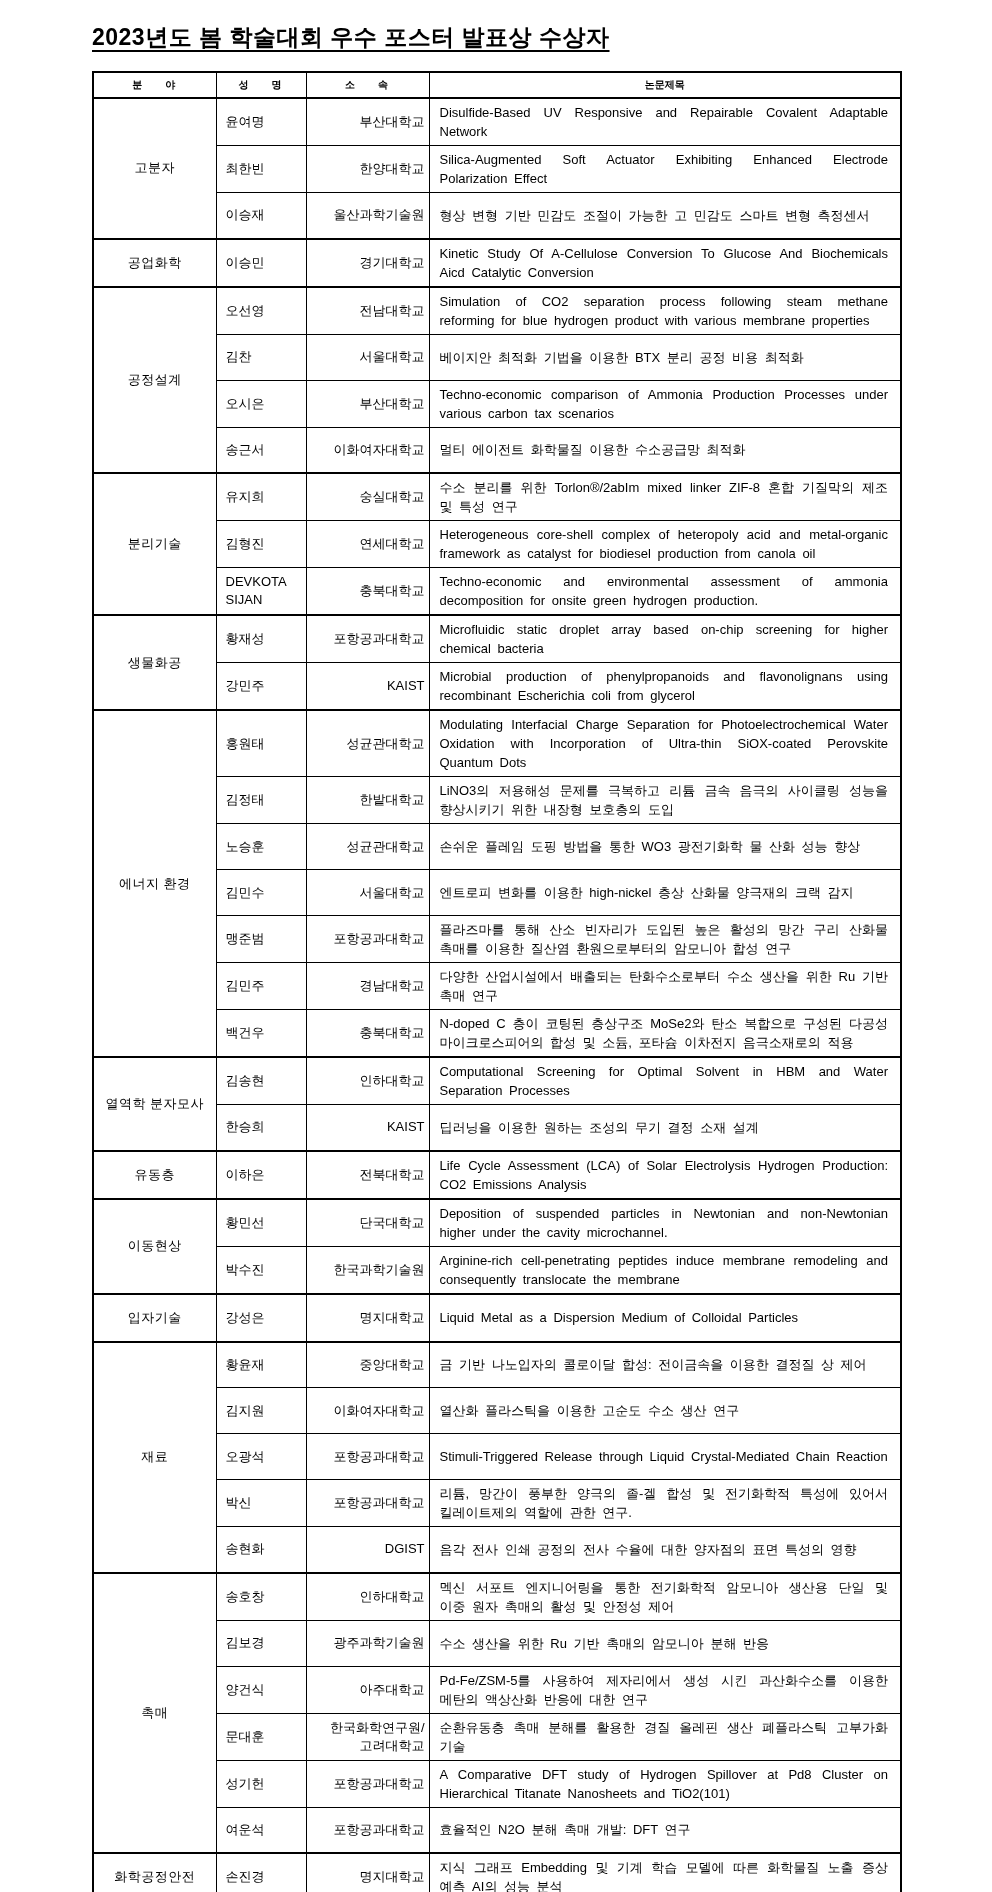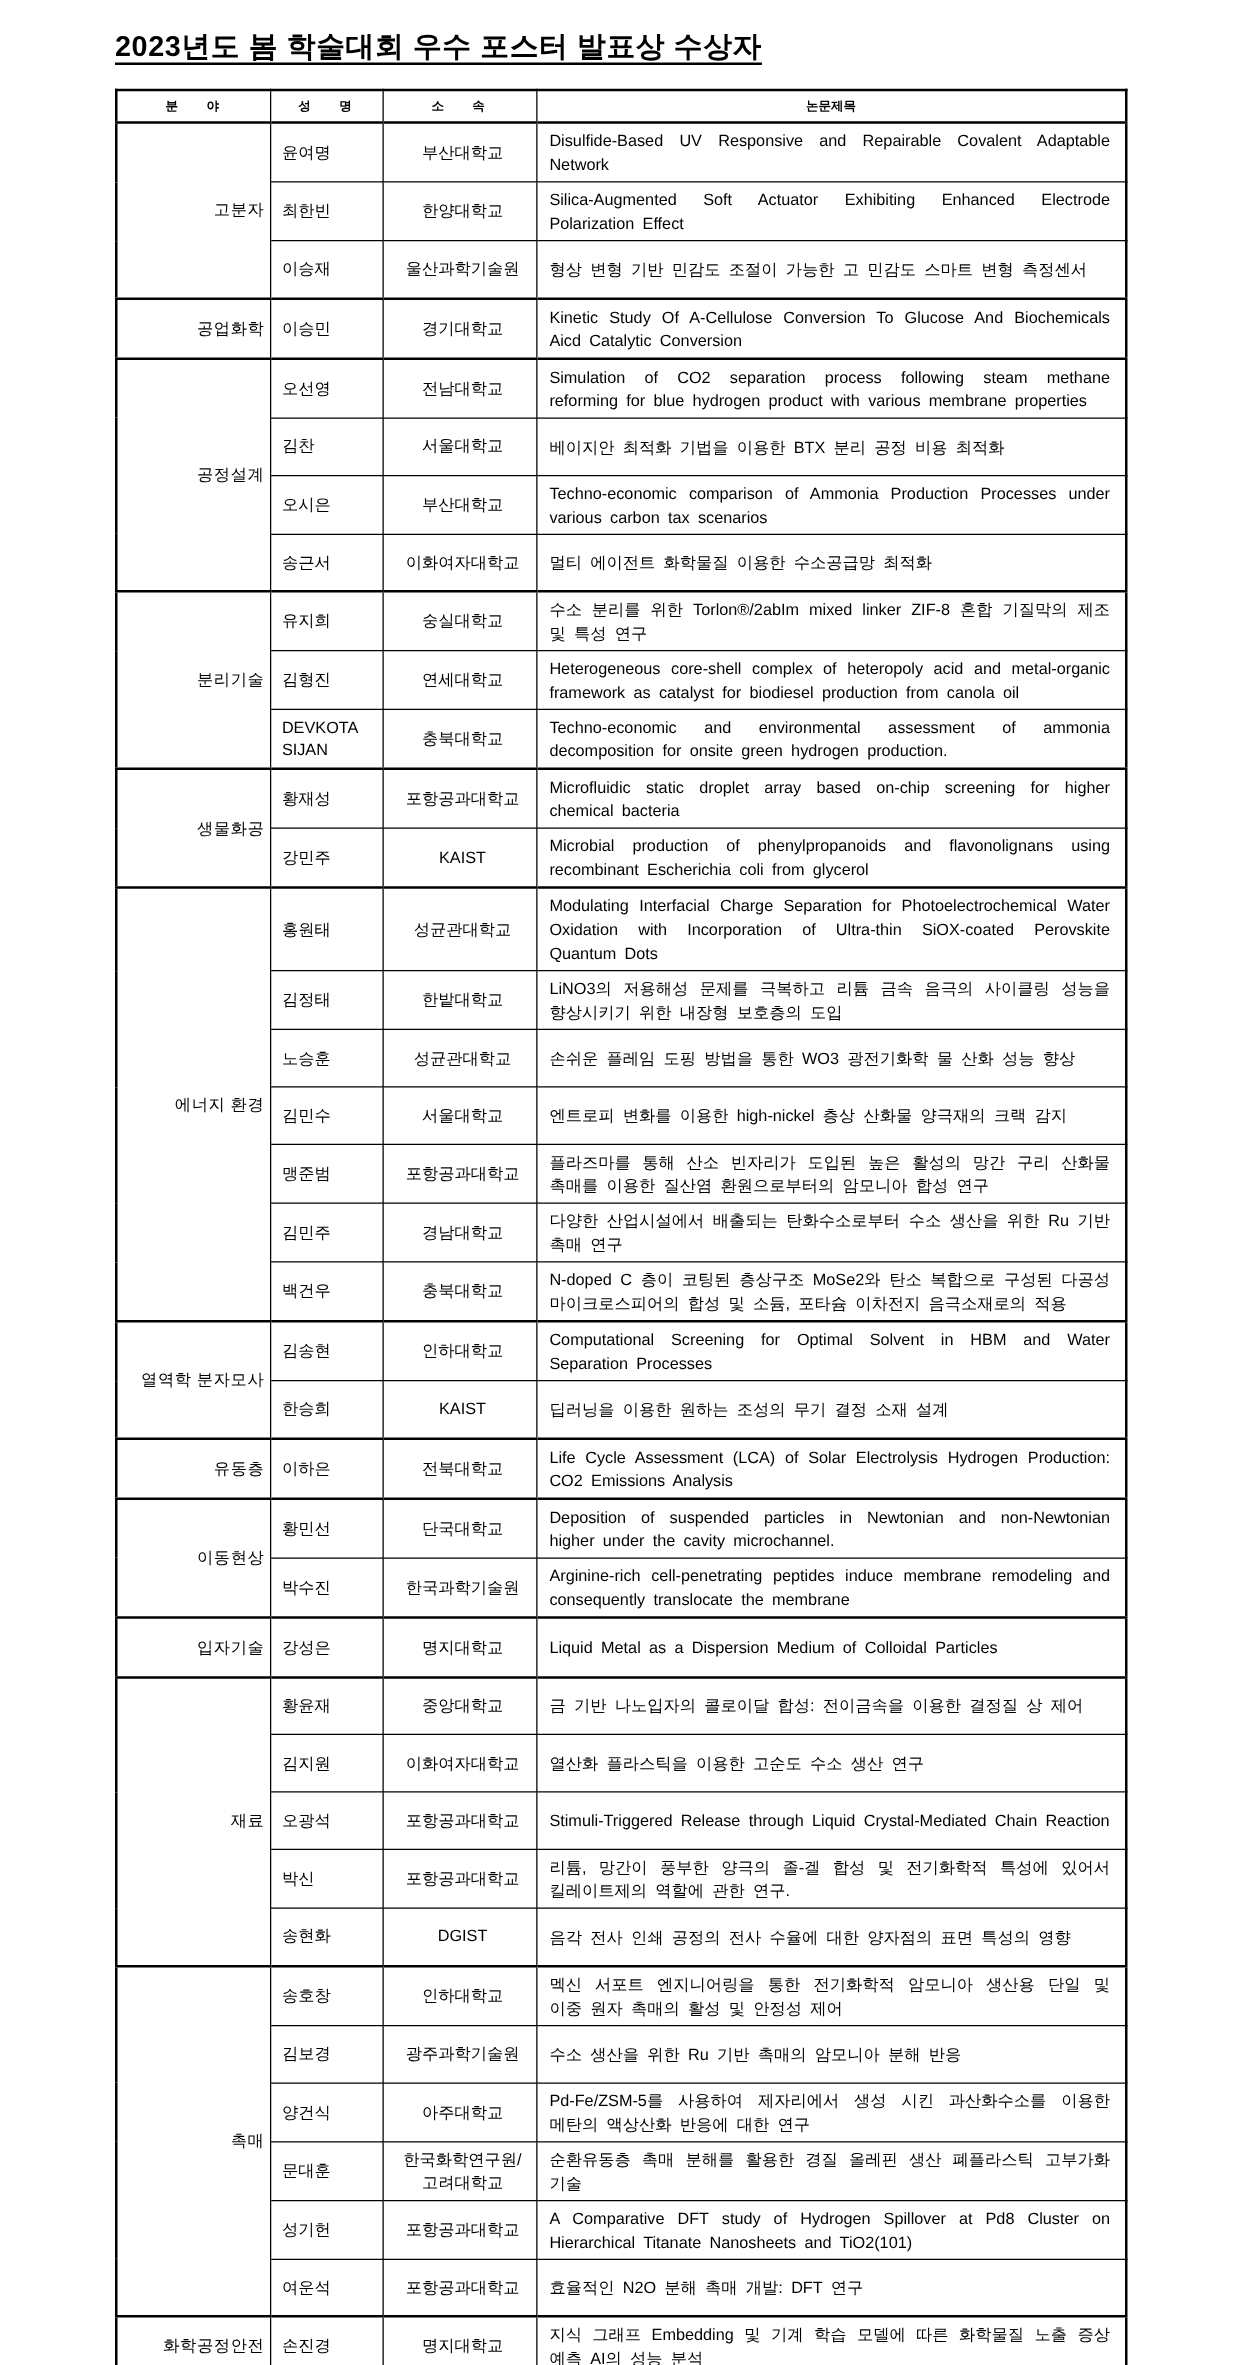--- a/index.html
+++ b/index.html
@@ -45,33 +45,33 @@
   thead th {
     font-size: 10px;
     font-weight: 700;
     text-align: center;
     height: 26px;
     padding: 2px;
   }
   thead th.spread { word-spacing: 16px; letter-spacing: 2px; }
   td { height: 46px; font-size: 13px; }
   td.col-field {
-    text-align: right;
+    text-align: center;
     padding: 14px 4px;
     word-break: keep-all;
     letter-spacing: 0.5px;
   }
   td.col-name {
     text-align: left;
     padding: 3px 6px 3px 9px;
     line-height: 18px;
     word-break: break-word;
   }
   td.col-affil {
-    text-align: center;
+    text-align: right;
     padding: 3px 4px 3px 9px;
     line-height: 18px;
     word-break: keep-all;
   }
   td.col-title {
     text-align: justify;
     text-justify: inter-word;
     padding: 4px 12px 4px 10px;
     line-height: 19px;
     word-spacing: 3px;

